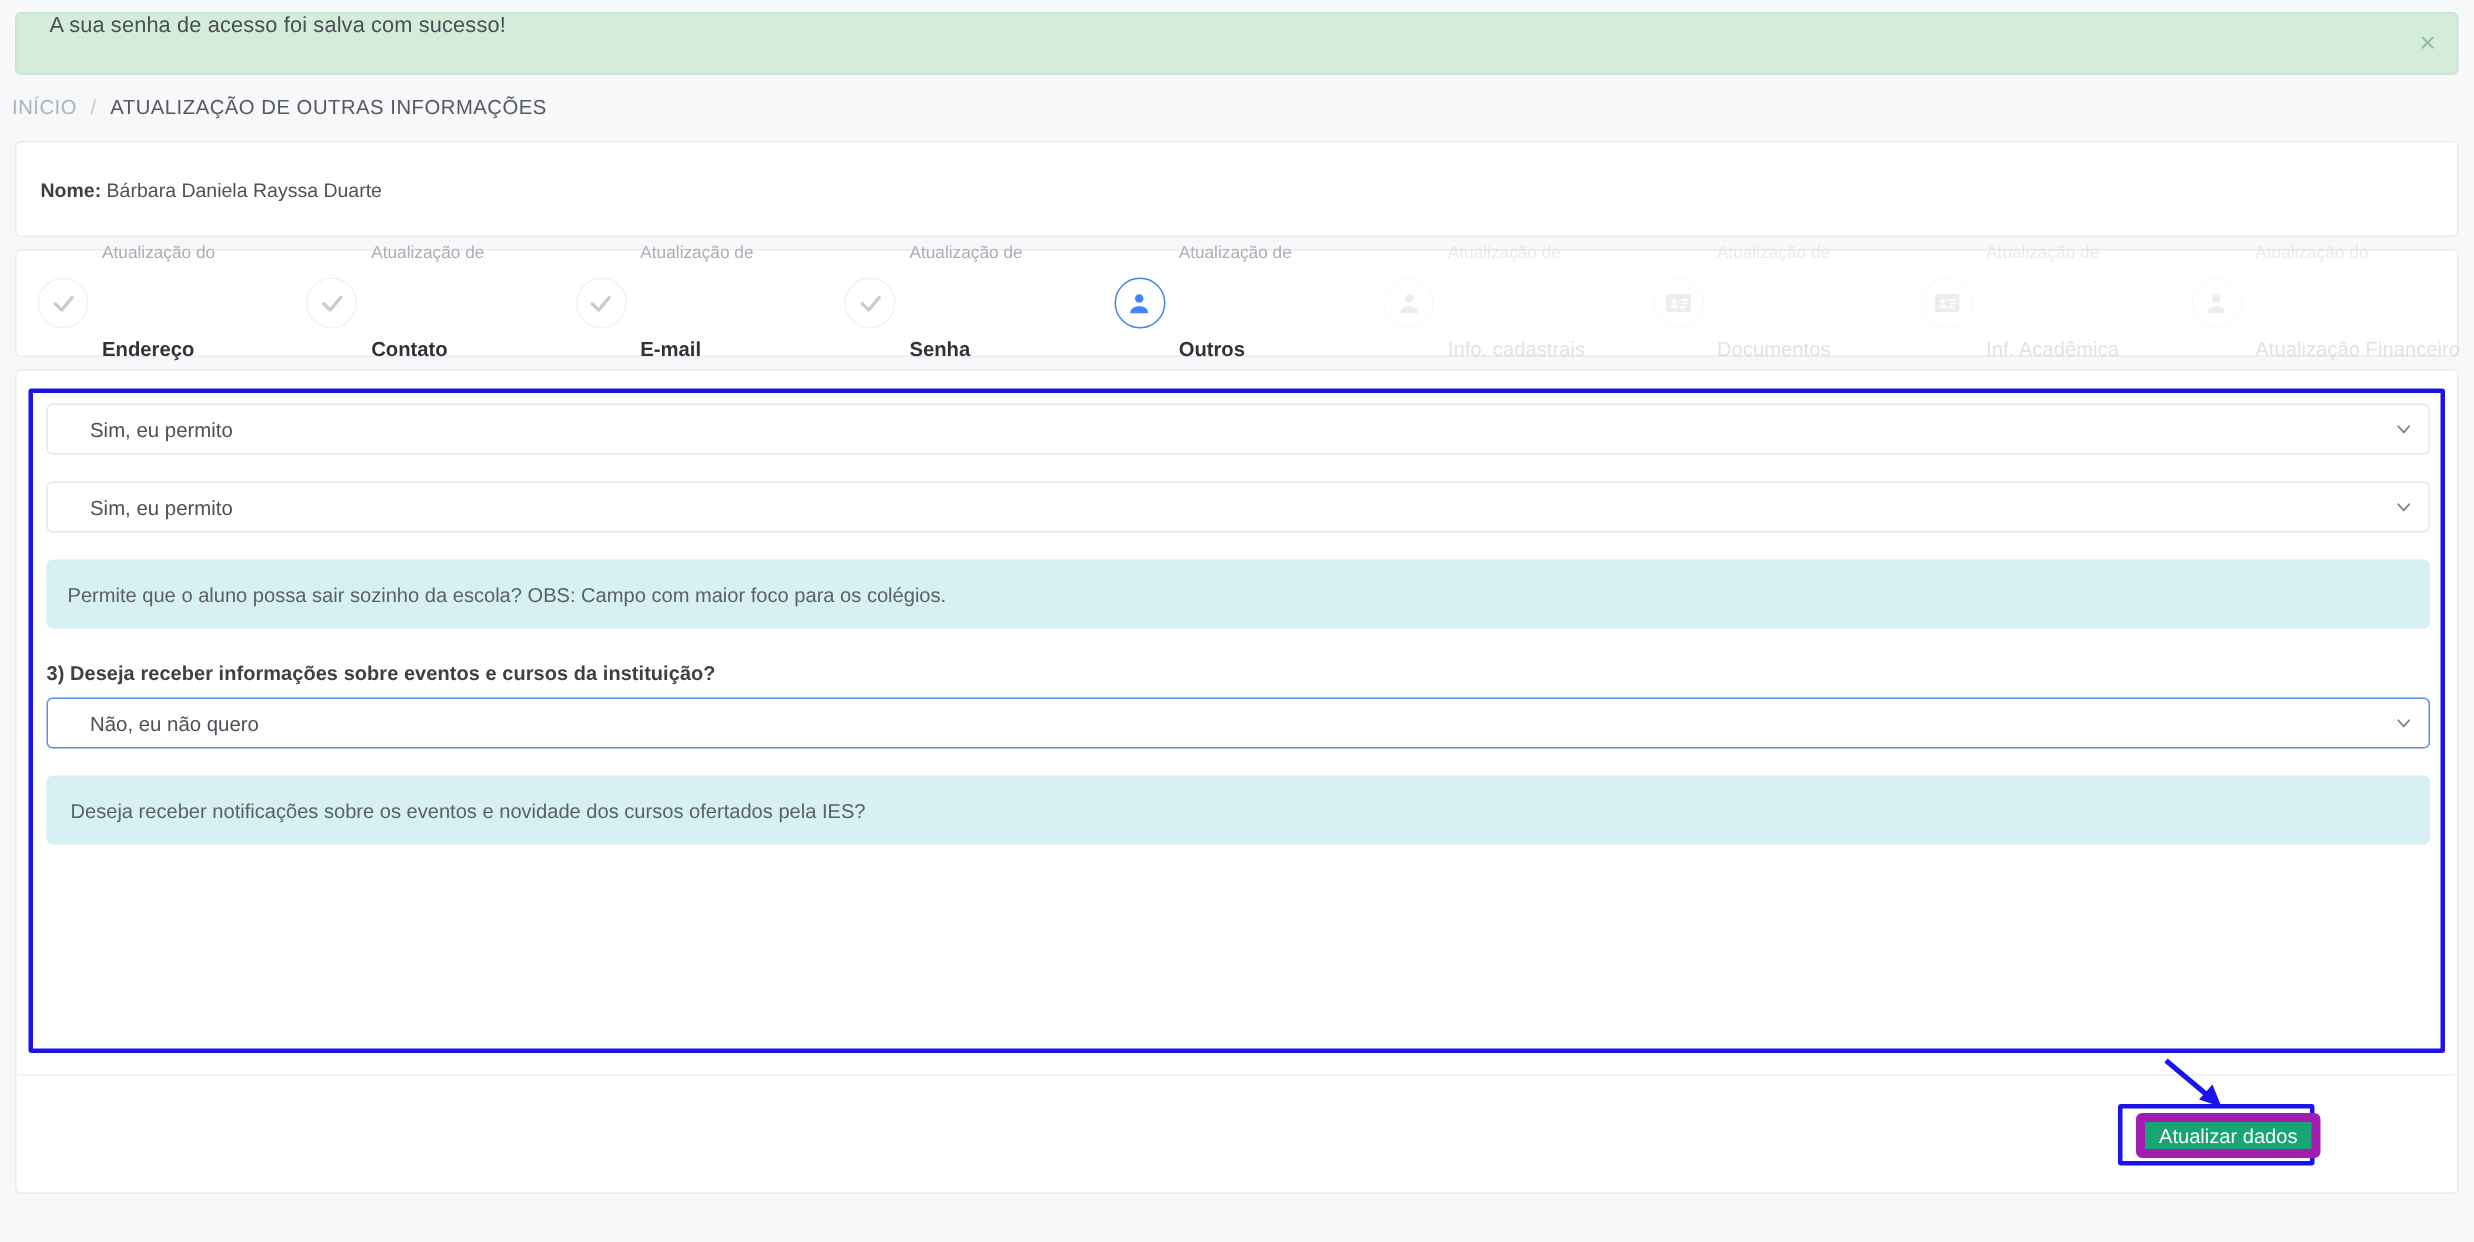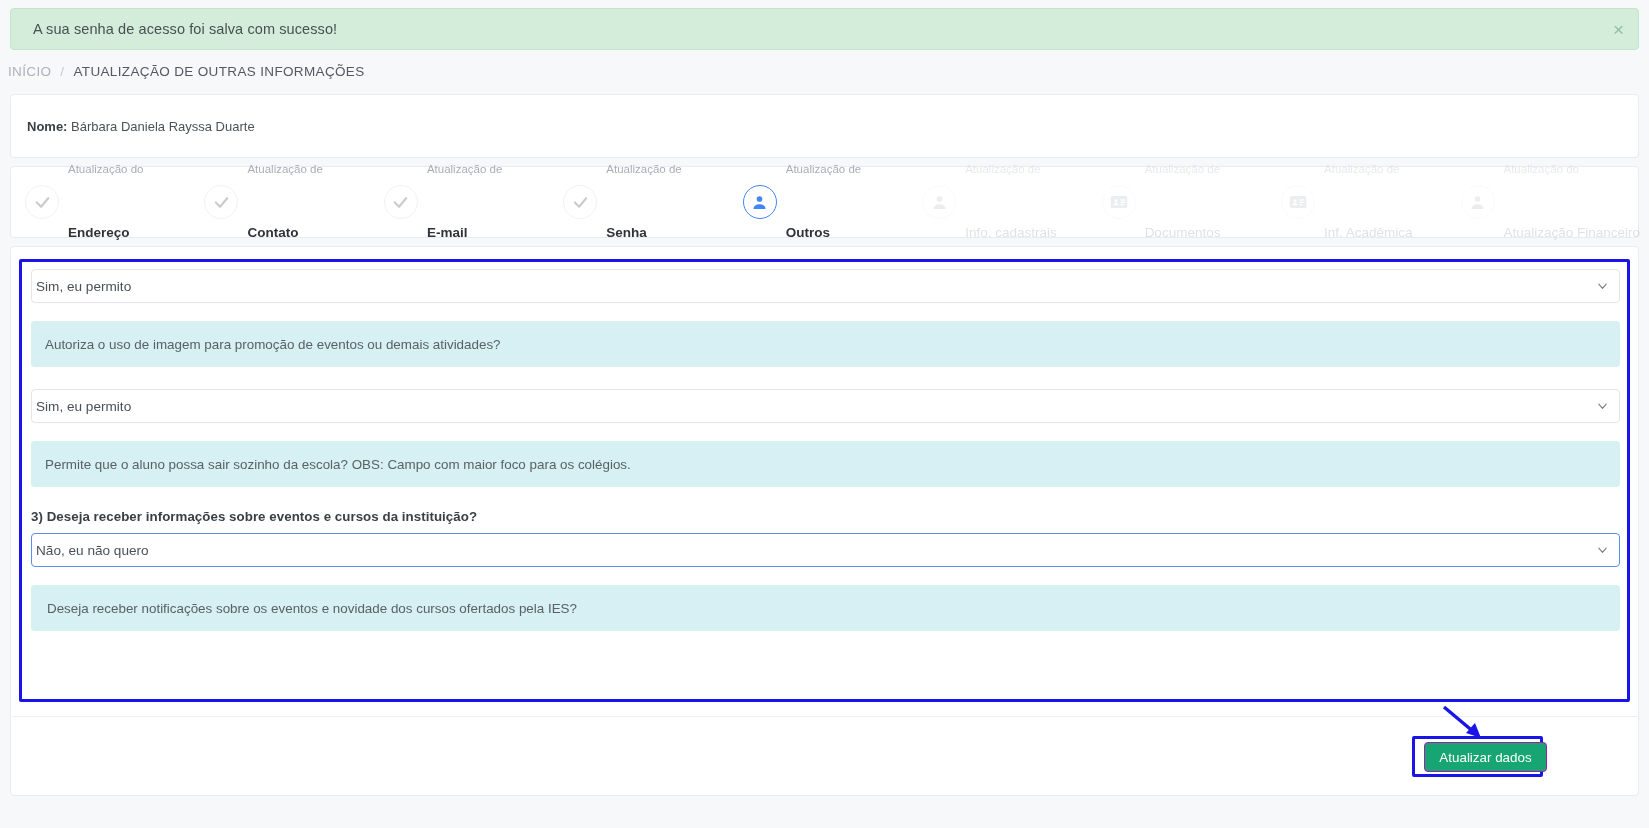--- a/index.html
+++ b/index.html
@@ -10,21 +10,21 @@
     font-family: "Liberation Sans", sans-serif;
     overflow: hidden;
   }
   .page { width: 1649px; height: 828px; position: relative; background: #f7f8fa; }
 
   
   .alert {
     position: absolute; left: 10px; top: 8px;
     width: 1629px; height: 42px;
     background: #d4edda; border: 1px solid #c3e6cb; border-radius: 4px;
-    display: flex; align-items: center;
+    display: flex; 
   }
   .alert-text {
     font-size: 14.5px; color: #4a4f54; padding-left: 22px; letter-spacing: .1px;
   }
   .alert-close {
     position: absolute; right: 14px; top: 50%; transform: translateY(-50%);
     font-size: 19px; color: #7fae92; line-height: 1; cursor: pointer;
     font-family: "Liberation Sans", sans-serif; opacity: .75;
   }
 
@@ -93,21 +93,21 @@
   .fields { position: absolute; left: 20px; top: 22px; width: 1589px; }
   .q-label {
     font-size: 13.3px; font-weight: bold; color: #3b4045;
     margin-bottom: 9px; letter-spacing: .05px;
   }
   .select-wrap { position: relative; width: 100%; height: 34px; margin-bottom: 18px; }
   .select-box {
     width: 100%; height: 34px;
     background: #fff; border: 1px solid #e3e6ea; border-radius: 4px;
     display: flex; align-items: center;
-    font-size: 13.6px; color: #4b5157; padding-left: 4px;
+    font-size: 13.6px; color: #4b5157; padding-left: 28px;
     cursor: pointer;
   }
   .select-box.focused { border: 1.6px solid #5b8def; }
   .chevron {
     position: absolute; right: 12px; top: 50%; transform: translateY(-50%);
     width: 11px; height: 11px; pointer-events: none;
   }
   .info-box {
     background: #d6f0f3; border-radius: 4px;
     height: 46px; display: flex; align-items: center;
@@ -122,21 +122,21 @@
     background: #eceef0;
   }
   .btn-highlight {
     position: absolute; left: 1412px; top: 736px;
     width: 131px; height: 41px;
     border: 3px solid #1a14e8; border-radius: 2px;
   }
   .btn-update {
     position: absolute; left: 1424px; top: 742px;
     width: 123px; height: 30px;
-    background: #17a673; border: 1px solid #a21caf; border-radius: 4px;
+    background: #17a673; border: 6px solid #a21caf; border-radius: 4px;
     color: #ffffff; font-size: 13.4px;
     display: flex; align-items: center; justify-content: center;
     cursor: pointer;
   }
   .arrow { position: absolute; left: 1440px; top: 704px; width: 46px; height: 36px; }
 </style>
 </head>
 <body>
 
 <div class="page">
@@ -276,21 +276,20 @@
 
   <div class="form-panel">
     <div class="fields" id="fields">
         <div class="q-block">
           <div class="select-wrap">
             <div class="select-box">Sim, eu permito</div>
             <svg class="chevron" viewBox="0 0 12 12" fill="none" stroke="#7b8089" stroke-width="1.3" stroke-linecap="round" stroke-linejoin="round">
               <polyline points="2,4 6,8.5 10,4"></polyline>
             </svg>
           </div>
-          <div class="info-box">Autoriza o uso de imagem para promoção de eventos ou demais atividades?</div>
         </div>
         <div class="q-block">
           <div class="select-wrap">
             <div class="select-box">Sim, eu permito</div>
             <svg class="chevron" viewBox="0 0 12 12" fill="none" stroke="#7b8089" stroke-width="1.3" stroke-linecap="round" stroke-linejoin="round">
               <polyline points="2,4 6,8.5 10,4"></polyline>
             </svg>
           </div>
           <div class="info-box">Permite que o aluno possa sair sozinho da escola? OBS: Campo com maior foco para os colégios.</div>
         </div>

